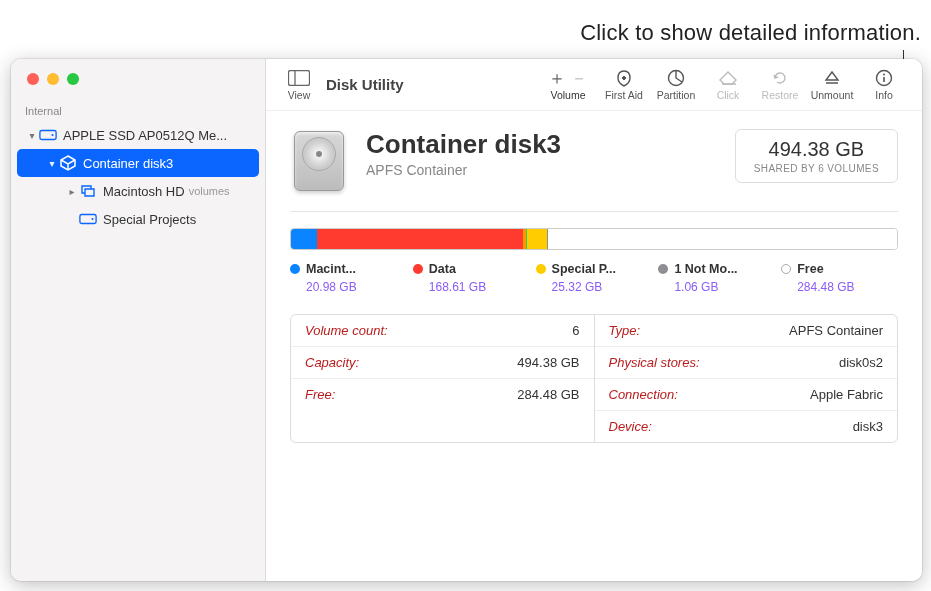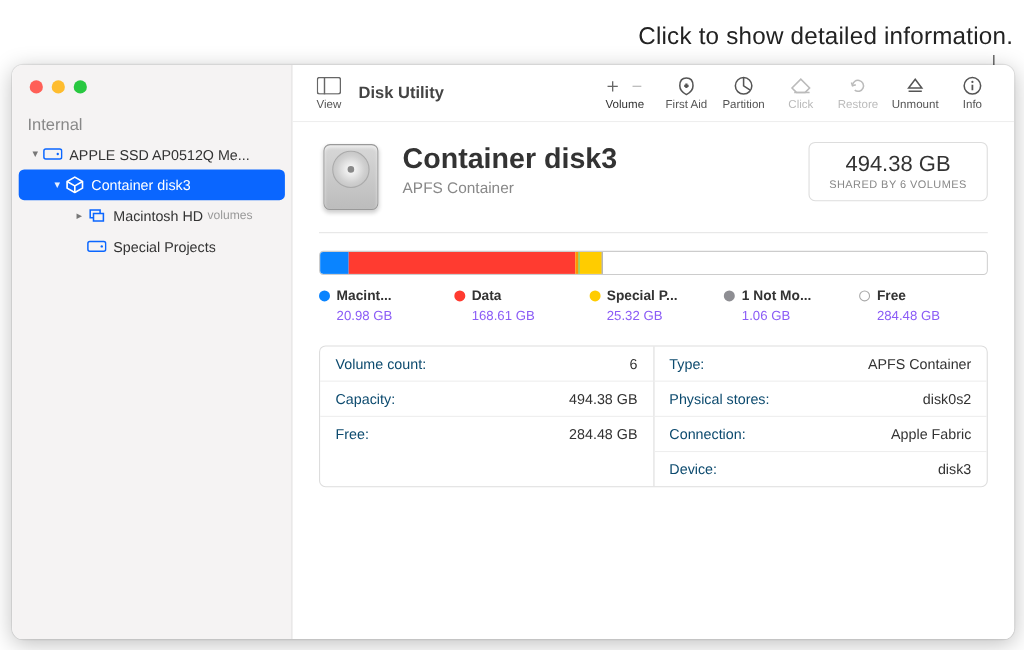--- a/index.html
+++ b/index.html
@@ -55,21 +55,21 @@
     height: 40px;
     align-items: flex-start;
   }
   .traffic-light {
     width: 12px; height: 12px; border-radius: 50%;
   }
   .tl-close { background: #ff5f57; }
   .tl-min { background: #febc2e; }
   .tl-max { background: #28c840; }
   .sidebar-section-label {
-    font-size: 15px;
+    font-size: 11px;
     color: #888;
     padding: 6px 14px 4px 14px;
     font-weight: 500;
   }
   .tree-row {
     display: flex;
     align-items: center;
     height: 28px;
     font-size: 13px;
     color: #333;
@@ -205,21 +205,21 @@
     border:1px solid #ddd; border-radius:6px; margin-top:20px;
     display:flex;
   }
   .details-col { flex:1; }
   .details-col:first-child { border-right:1px solid #ddd; }
   .detail-row {
     display:flex; justify-content:space-between; padding:8px 14px;
     border-bottom:1px solid #eee; font-size:13px;
   }
   .detail-row:last-child { border-bottom:none; }
-  .detail-key { color:#0c4a6e; }
+  .detail-key { color:#b91c1c;font-style:italic; }
   .detail-val { color:#333; }
   svg { display:block; }
 </style>
 </head>
 <body>
 
 <div class="callout">Click to show detailed information.</div>
 <div class="callout-line"></div>
 
 <div class="window">

